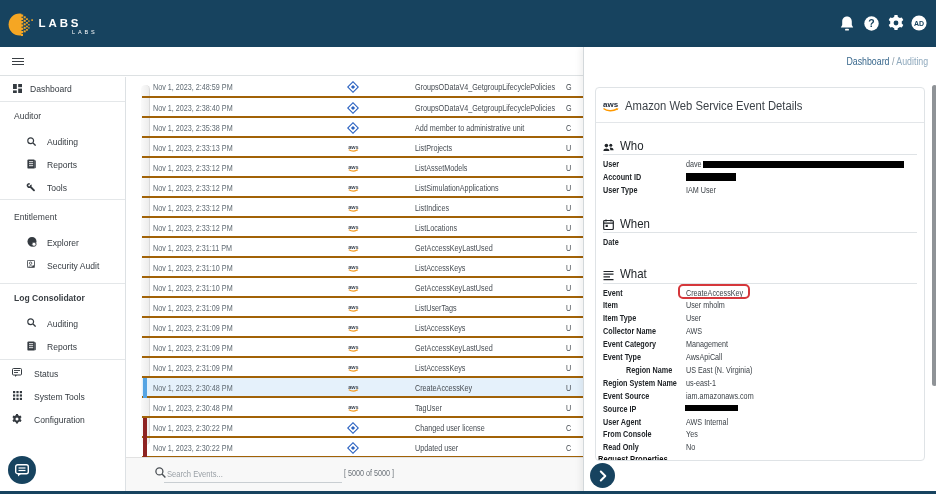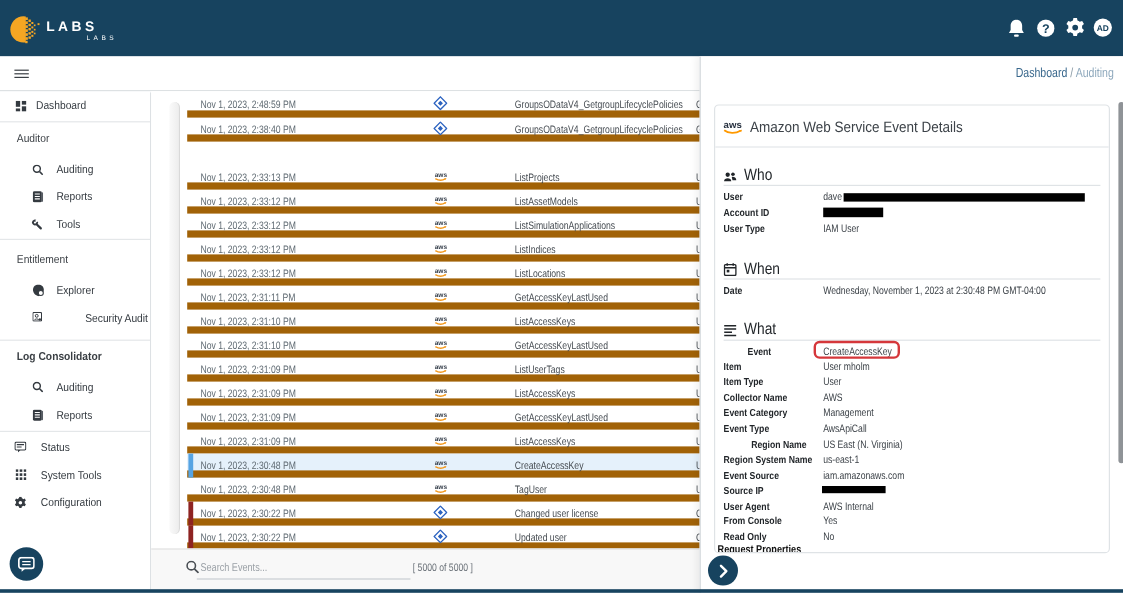--- a/index.html
+++ b/index.html
@@ -27,21 +27,21 @@
 
 #sidebar { position:absolute; left:0; top:77px; width:126px; height:414px; background:#fff; border-right:1px solid #dde1e4; }
 .sb-sep { position:absolute; left:0; width:125px; height:1px; background:#e4e7e9; }
 .sb-label { position:absolute; left:14px; font-size:9.5px; color:#3a3f44; }
 .sb-item { position:absolute; font-size:9.5px; color:#343a40; }
 .sb-icon { position:absolute; }
 
 
 #tablearea { position:absolute; left:126px; top:76px; width:810px; height:382px; background:#fff; overflow:hidden; }
 #lscroll { position:absolute; left:15px; top:9px; width:9px; height:360px; background:linear-gradient(to right,#fafafa,#ededed); border-radius:5px; border-right:1px solid #d9d9d9;}
-.row { position:absolute; left:30px; width:780px; height:20px; border-bottom:6px solid #a16207; }
+.row { position:absolute; left:16px; width:780px; height:20px; border-bottom:2px solid #a16207; }
 .row .dt { position:absolute; left:11px; top:5px; font-size:9px; color:#5f6a72; }
 .row .ic { position:absolute; left:205px; top:2px; width:14px; height:12px; }
 .row .ev { position:absolute; left:273px; top:5px; font-size:9px; color:#454b51; }
 .row .us { position:absolute; left:424px; top:5px; font-size:9px; color:#454b51; }
 .row.hl { background:#e5f1fb; }
 .row .bar { position:absolute; left:1px; top:0; width:4px; height:20px; }
 .row.r0 .dt, .row.r0 .ev, .row.r0 .us { top:4px; }
 .row.r0 .ic { top:1px; }
 .bar.blue { background:#56a4e3; }
 .bar.red { background:#8e2322; }
@@ -176,21 +176,21 @@
     <path d="M5 0 C7.7 0 9.5 2 9.5 4.5 C9.5 7.3 7.3 9.3 5 9.8 C2.5 9.3 0.5 7.3 0.5 4.5 C0.5 2 2.3 0 5 0 Z" fill="#343a40"></path>
     <circle cx="7" cy="7.2" r="2.1" fill="#fff" stroke="#343a40" stroke-width="0.9"></circle>
   </svg>
   <div class="sb-item" style="left:47px; top:159.5px;"><span class="sx9">Explorer</span></div>
   <svg class="sb-icon" style="left:27px; top:183px;" width="8" height="8" viewBox="0 0 10 10">
     <rect x="0.5" y="0.5" width="9" height="9" rx="1" fill="none" stroke="#343a40" stroke-width="1.1"></rect>
     <circle cx="4.5" cy="4" r="1.5" fill="none" stroke="#343a40" stroke-width="1"></circle>
     <path d="M2.2 8.5 C2.2 6.8 6.8 6.8 6.8 8.5" fill="none" stroke="#343a40" stroke-width="1"></path>
     <circle cx="7.8" cy="7.8" r="1.2" fill="#343a40"></circle>
   </svg>
-  <div class="sb-item" style="left:47px; top:183px;margin-left:24px;"><span class="sx9">Security Audit</span></div>
+  <div class="sb-item" style="left:47px; top:183px;"><span class="sx9">Security Audit</span></div>
   <div class="sb-sep" style="top:205.5px;"></div>
   <div class="sb-label" style="top:215px;font-weight:bold;"><span class="sx9">Log Consolidator</span></div>
   <svg class="sb-icon" style="left:27px; top:241px;" width="9" height="9" viewBox="0 0 9 9">
     <circle cx="3.7" cy="3.7" r="2.9" fill="none" stroke="#343a40" stroke-width="1.2"></circle>
     <line x1="6" y1="6" x2="8.6" y2="8.6" stroke="#343a40" stroke-width="1.3"></line>
   </svg>
   <div class="sb-item" style="left:47px; top:241px;"><span class="sx9">Auditing</span></div>
   <svg class="sb-icon" style="left:27px; top:264px;" width="9" height="10" viewBox="0 0 9 10">
     <rect x="0.4" y="0.4" width="7.4" height="9.2" rx="1.2" fill="#343a40"></rect>
     <line x1="2" y1="2.7" x2="6.2" y2="2.7" stroke="#fff" stroke-width="0.9"></line>
@@ -244,20 +244,31 @@
     <div class="row" style="top:22px;">
     <div class="dt"><span class="sx">Nov 1, 2023, 2:38:40 PM</span></div>
     <div class="ic"><svg width="12" height="12" viewBox="0 0 12 12">
           <g transform="rotate(45 6 6)">
             <rect x="2.3" y="2.3" width="7.4" height="7.4" fill="none" stroke="#2b62c0" stroke-width="1.1"></rect>
             <rect x="4.5" y="4.5" width="3" height="3" fill="#2b62c0"></rect>
           </g>
         </svg></div>
     <div class="ev"><span class="sx">GroupsODataV4_GetgroupLifecyclePolicies</span></div>
     <div class="us"><span class="sx">G</span></div>
+  </div>
+    <div class="row" style="top:42px;">
+    <div class="dt"><span class="sx">Nov 1, 2023, 2:35:38 PM</span></div>
+    <div class="ic"><svg width="12" height="12" viewBox="0 0 12 12">
+          <g transform="rotate(45 6 6)">
+            <rect x="2.3" y="2.3" width="7.4" height="7.4" fill="none" stroke="#2b62c0" stroke-width="1.1"></rect>
+            <rect x="4.5" y="4.5" width="3" height="3" fill="#2b62c0"></rect>
+          </g>
+        </svg></div>
+    <div class="ev"><span class="sx">Add member to administrative unit</span></div>
+    <div class="us"><span class="sx">C</span></div>
   </div>
     <div class="row" style="top:62px;">
     <div class="dt"><span class="sx">Nov 1, 2023, 2:33:13 PM</span></div>
     <div class="ic"><svg width="13" height="12" viewBox="0 0 13 12">
           <text x="1.2" y="6.6" font-size="5.5" font-weight="bold" fill="#3b4450" font-family="Liberation Sans">aws</text>
           <path d="M1.8 7.8 C4.4 9.4 7.6 9.5 10 8.1" fill="none" stroke="#f49a1f" stroke-width="1.2"></path>
           <path d="M11 7.4 l-1.8 0.2 1.2 1.3 Z" fill="#f49a1f"></path>
         </svg></div>
     <div class="ev"><span class="sx">ListProjects</span></div>
     <div class="us"><span class="sx">U</span></div>
@@ -457,30 +468,29 @@
       <svg style="position:absolute; left:7px; top:131px;" width="11" height="11" viewBox="0 0 11 11">
         <rect x="0.7" y="1.5" width="9.6" height="9" rx="1" fill="none" stroke="#212529" stroke-width="1.2"></rect>
         <line x1="0.7" y1="4.2" x2="10.3" y2="4.2" stroke="#212529" stroke-width="1.2"></line>
         <line x1="3" y1="0.4" x2="3" y2="2.4" stroke="#212529" stroke-width="1.2"></line>
         <line x1="8" y1="0.4" x2="8" y2="2.4" stroke="#212529" stroke-width="1.2"></line>
         <rect x="2.6" y="5.8" width="2.2" height="2.2" fill="#212529"></rect>
       </svg>
   <div class="sec-head" style="top:127.5px;">When</div>
       <div class="sec-line" style="top:143.5px;"></div>
       <div class="fl" style="top:148.5px;"><span>Date</span></div>
-      <div class="fv" style="top:148.5px;"><span>Wednesday, November 1, 2023 at 2:30:48 PM GMT-04:00</span></div>
       <svg style="position:absolute; left:7px; top:181.5px;" width="11" height="11" viewBox="0 0 11 11">
         <line x1="0.5" y1="1.5" x2="10.5" y2="1.5" stroke="#212529" stroke-width="1.2"></line>
         <line x1="0.5" y1="4.2" x2="10.5" y2="4.2" stroke="#212529" stroke-width="1.2"></line>
         <line x1="0.5" y1="6.9" x2="7" y2="6.9" stroke="#212529" stroke-width="1.2"></line>
         <line x1="0.5" y1="9.6" x2="10.5" y2="9.6" stroke="#212529" stroke-width="1.2"></line>
       </svg>
   <div class="sec-head" style="top:178px;">What</div>
       <div class="sec-line" style="top:195px;"></div>
-      <div class="fl" style="top:199.5px;margin-left:20px;"><span>Event</span></div>
+      <div class="fl" style="top:199.5px;"><span>Event</span></div>
       <div class="fv" style="top:199.5px;"><span>CreateAccessKey</span></div>
       <div class="fl" style="top:212.4px;"><span>Item</span></div>
       <div class="fv" style="top:212.4px;"><span>User mholm</span></div>
       <div class="fl" style="top:225.3px;"><span>Item Type</span></div>
       <div class="fv" style="top:225.3px;"><span>User</span></div>
       <div class="fl" style="top:238.2px;"><span>Collector Name</span></div>
       <div class="fv" style="top:238.2px;"><span>AWS</span></div>
       <div class="fl" style="top:251.1px;"><span>Event Category</span></div>
       <div class="fv" style="top:251.1px;"><span>Management</span></div>
       <div class="fl" style="top:264px;"><span>Event Type</span></div>

